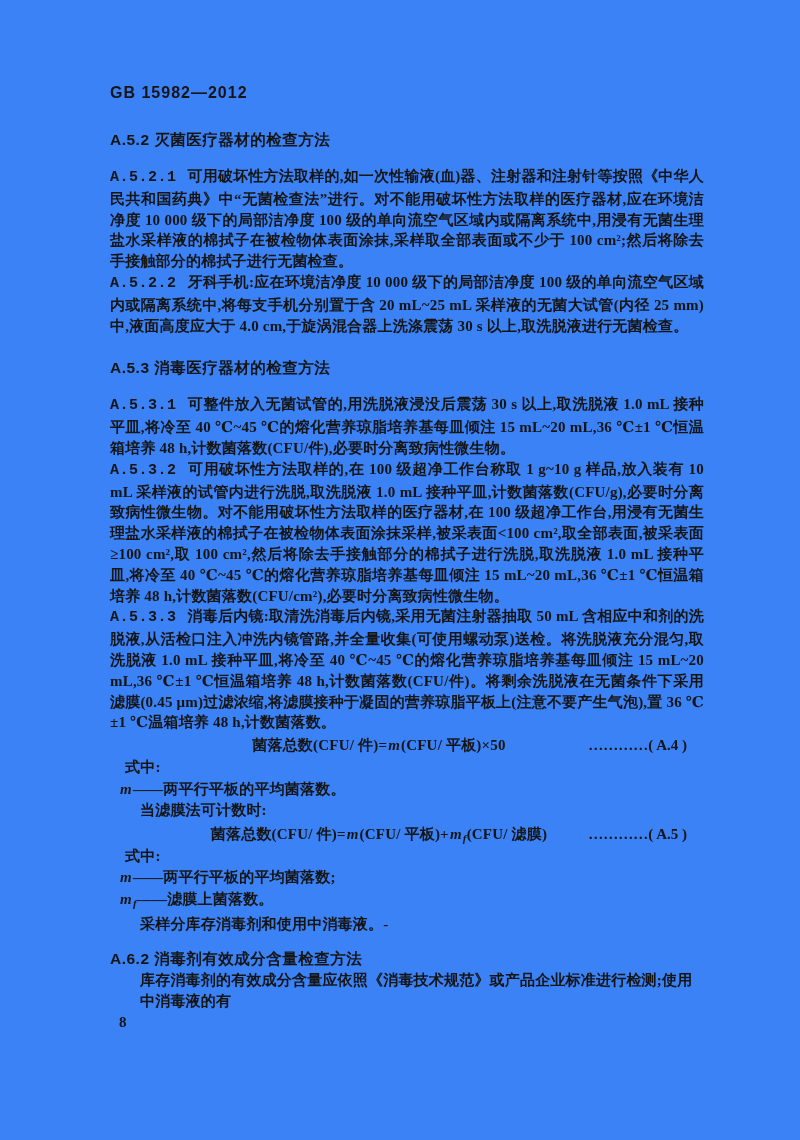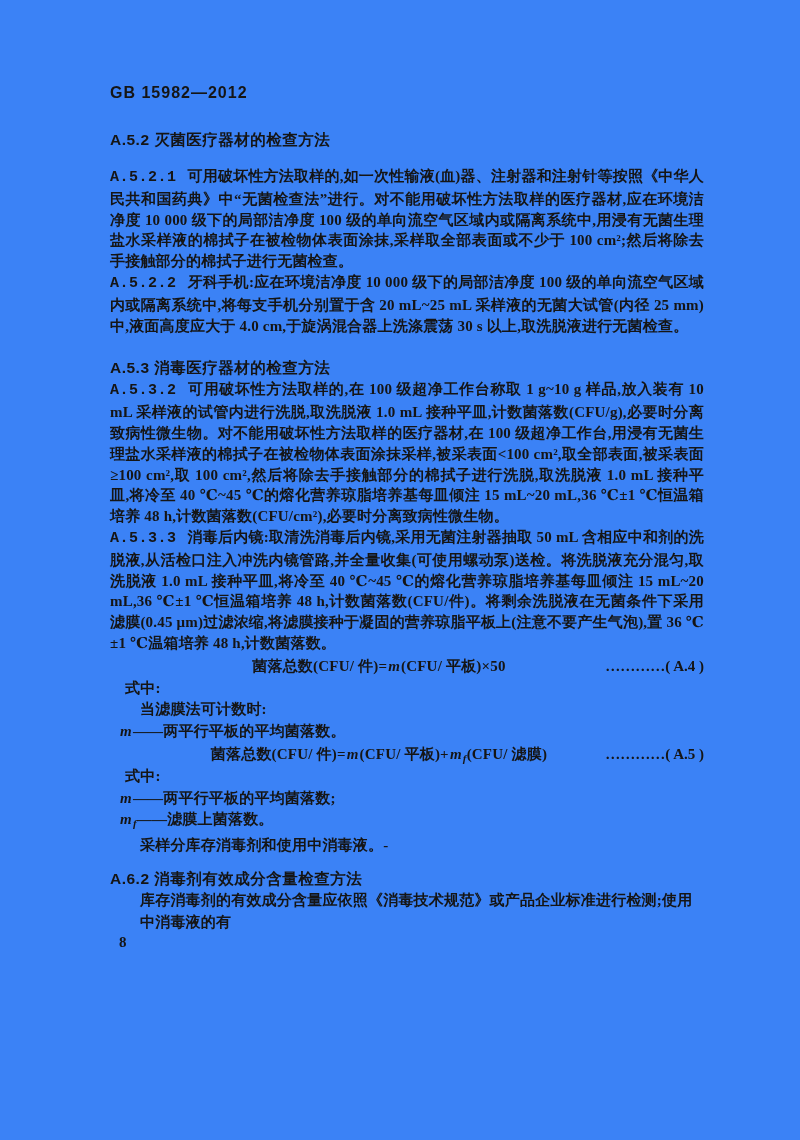--- a/index.html
+++ b/index.html
@@ -63,21 +63,21 @@
     position:relative;
     height:23px;
     line-height:23px;
     font-size:15px;
     font-weight:600;
     text-align:center;
     letter-spacing:.2px;
   }
   .formula-body{display:inline-block;transform:translateX(-28px);}
   .formula-leader{
-    position:absolute;right:0;top:0;
+    position:absolute;right:17px;top:0;
     letter-spacing:0;
     font-weight:600;
   }
   .math-var{
     font-style:italic;
     font-family:"Liberation Serif","DejaVu Serif",serif;
     padding:0 1px;
   }
   .math-sub{
     font-style:italic;
@@ -101,36 +101,37 @@
     <div class="doc-number">GB 15982—2012</div>
 
     <div class="heading h-a52">A.5.2  灭菌医疗器材的检查方法</div>
 
     <p class="para p-first"><span class="clause-num">A.5.2.1</span><span>可用破坏性方法取样的,如一次性输液(血)器、注射器和注射针等按照《中华人民共和国药典》中“无菌检查法”进行。对不能用破坏性方法取样的医疗器材,应在环境洁净度 10 000 级下的局部洁净度 100 级的单向流空气区域内或隔离系统中,用浸有无菌生理盐水采样液的棉拭子在被检物体表面涂抹,采样取全部表面或不少于 100 cm²;然后将除去手接触部分的棉拭子进行无菌检查。</span></p>
 
     <p class="para"><span class="clause-num">A.5.2.2</span><span>牙科手机:应在环境洁净度 10 000 级下的局部洁净度 100 级的单向流空气区域内或隔离系统中,将每支手机分别置于含 20 mL~25 mL 采样液的无菌大试管(内径 25 mm)中,液面高度应大于 4.0 cm,于旋涡混合器上洗涤震荡 30 s 以上,取洗脱液进行无菌检查。</span></p>
 
     <div class="heading h-a53">A.5.3  消毒医疗器材的检查方法</div>
 
+    <p class="para p-first"><span class="clause-num">A.5.3.1</span><span>可整件放入无菌试管的,用洗脱液浸没后震荡 30 s 以上,取洗脱液 1.0 mL 接种平皿,将冷至 40 ℃~45 ℃的熔化营养琼脂培养基每皿倾注 15 mL~20 mL,36 ℃±1 ℃恒温箱培养 48 h,计数菌落数(CFU/件),必要时分离致病性微生物。</span></p>
 
     <p class="para"><span class="clause-num">A.5.3.2</span><span>可用破坏性方法取样的,在 100 级超净工作台称取 1 g~10 g 样品,放入装有 10 mL 采样液的试管内进行洗脱,取洗脱液 1.0 mL 接种平皿,计数菌落数(CFU/g),必要时分离致病性微生物。对不能用破坏性方法取样的医疗器材,在 100 级超净工作台,用浸有无菌生理盐水采样液的棉拭子在被检物体表面涂抹采样,被采表面&lt;100 cm²,取全部表面,被采表面≥100 cm²,取 100 cm²,然后将除去手接触部分的棉拭子进行洗脱,取洗脱液 1.0 mL 接种平皿,将冷至 40 ℃~45 ℃的熔化营养琼脂培养基每皿倾注 15 mL~20 mL,36 ℃±1 ℃恒温箱培养 48 h,计数菌落数(CFU/cm²),必要时分离致病性微生物。</span></p>
 
     <p class="para"><span class="clause-num">A.5.3.3</span><span>消毒后内镜:取清洗消毒后内镜,采用无菌注射器抽取 50 mL 含相应中和剂的洗脱液,从活检口注入冲洗内镜管路,并全量收集(可使用螺动泵)送检。将洗脱液充分混匀,取洗脱液 1.0 mL 接种平皿,将冷至 40 ℃~45 ℃的熔化营养琼脂培养基每皿倾注 15 mL~20 mL,36 ℃±1 ℃恒温箱培养 48 h,计数菌落数(CFU/件)。将剩余洗脱液在无菌条件下采用滤膜(0.45 μm)过滤浓缩,将滤膜接种于凝固的营养琼脂平板上(注意不要产生气泡),置 36 ℃±1 ℃温箱培养 48 h,计数菌落数。</span></p>
 
 
     <div class="formula-row gap-formula">
       <span class="formula-body"><span>菌落总数(CFU/ 件)=</span><span class="math-var">m</span><span>(CFU/ 平板)×50</span></span>
       <span class="formula-leader">…………( A.4 )</span>
     </div>
 
     <p class="line indent-1">式中:</p>
 
+    <p class="line indent-sm"><span class="math-var">m</span><span>——两平行平板的平均菌落数。</span></p>
+
     <p class="line indent-2">当滤膜法可计数时:</p>
-
-    <p class="line indent-sm"><span class="math-var">m</span><span>——两平行平板的平均菌落数。</span></p>
 
     <div class="formula-row gap-formula">
       <span class="formula-body"><span>菌落总数(CFU/ 件)=</span><span class="math-var">m</span><span>(CFU/ 平板)+</span><span class="math-var">m</span><span class="math-sub">f</span><span>(CFU/ 滤膜)</span></span>
       <span class="formula-leader">…………( A.5 )</span>
     </div>
 
     <p class="line indent-1">式中:</p>
 
     <p class="line indent-sm"><span class="math-var">m</span><span>——两平行平板的平均菌落数;</span></p>
 

